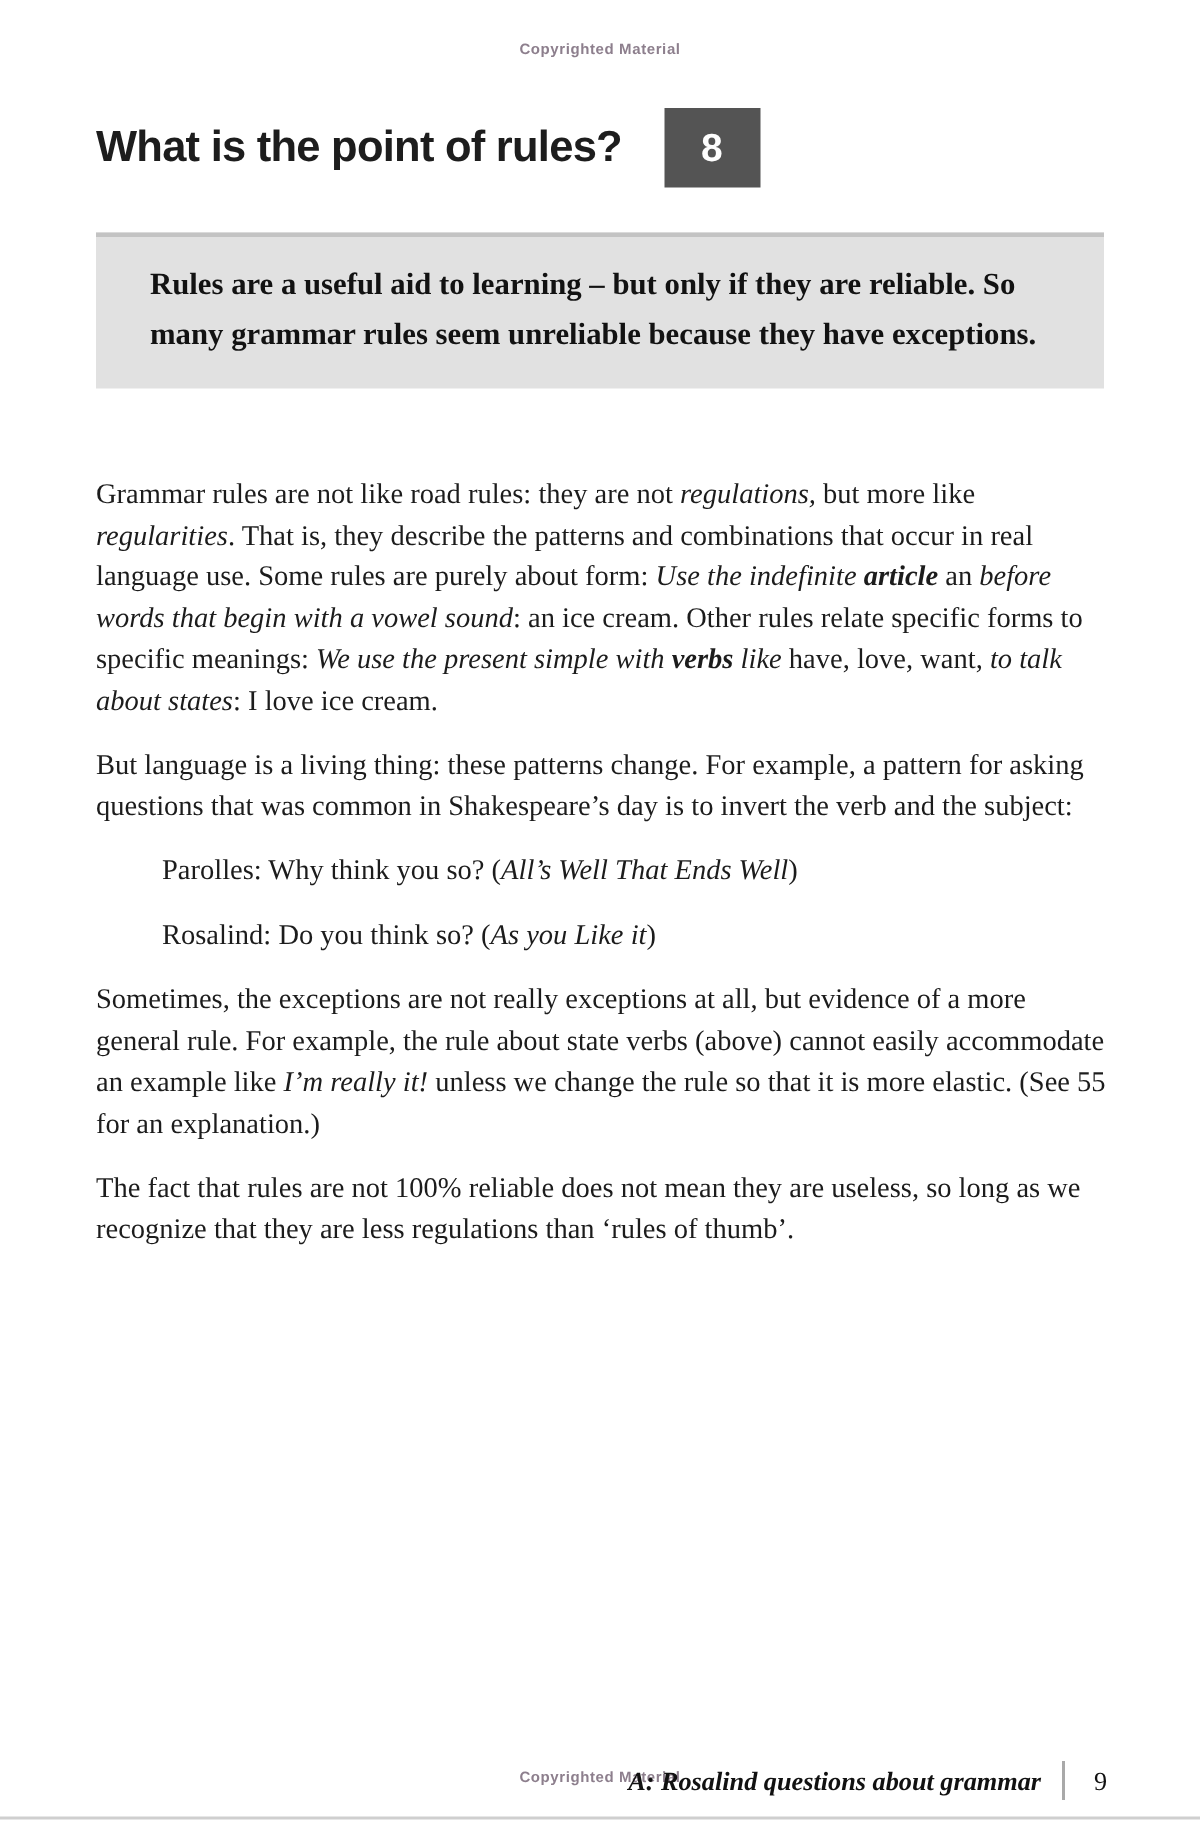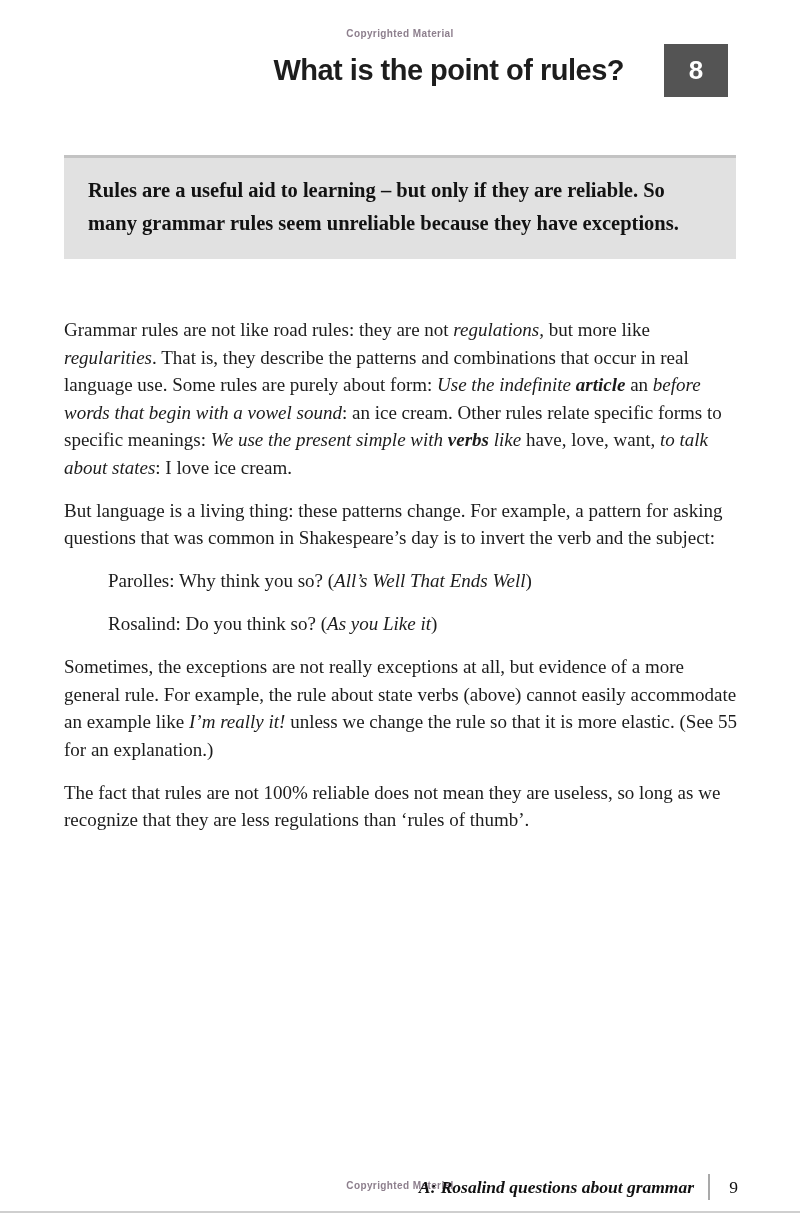--- a/index.html
+++ b/index.html
@@ -20,27 +20,27 @@
     font-family: "Liberation Sans", sans-serif;
     font-size: 10px;
     font-weight: 700;
     letter-spacing: 0.4px;
     color: var(--copyright-text, #8d7f8d);
   }
   .copyright.top { top: 28px; }
 
   .header {
     position: absolute;
-    top: 44px;
+    top: 72px;
     left: 64px;
     right: 72px;
     display: flex;
-    justify-content: flex-end;
+    justify-content: flex-start;
     align-items: center;
-    gap: 40px;
+    gap: 28px;
   }
   .title {
     margin: 0;
     font-family: "Liberation Sans", sans-serif;
     font-weight: 700;
     font-size: 29px;
     letter-spacing: -0.5px;
     color: #1d1d1d;
     white-space: nowrap;
   }
@@ -59,21 +59,21 @@
   }
 
   .summary {
     position: absolute;
     top: 155px;
     left: 64px;
     width: 672px;
     box-sizing: border-box;
     background: var(--summary-bg, #e1e1e1);
     border-top: 3px solid #c3c3c3;
-    padding: 16px 26px 20px 24px;
+    padding: 16px 26px 20px 36px;
   }
   .summary-text {
     margin: 0;
     font-weight: 700;
     font-size: 20.5px;
     line-height: 32.5px;
     color: #121212;
   }
 
   .body {

